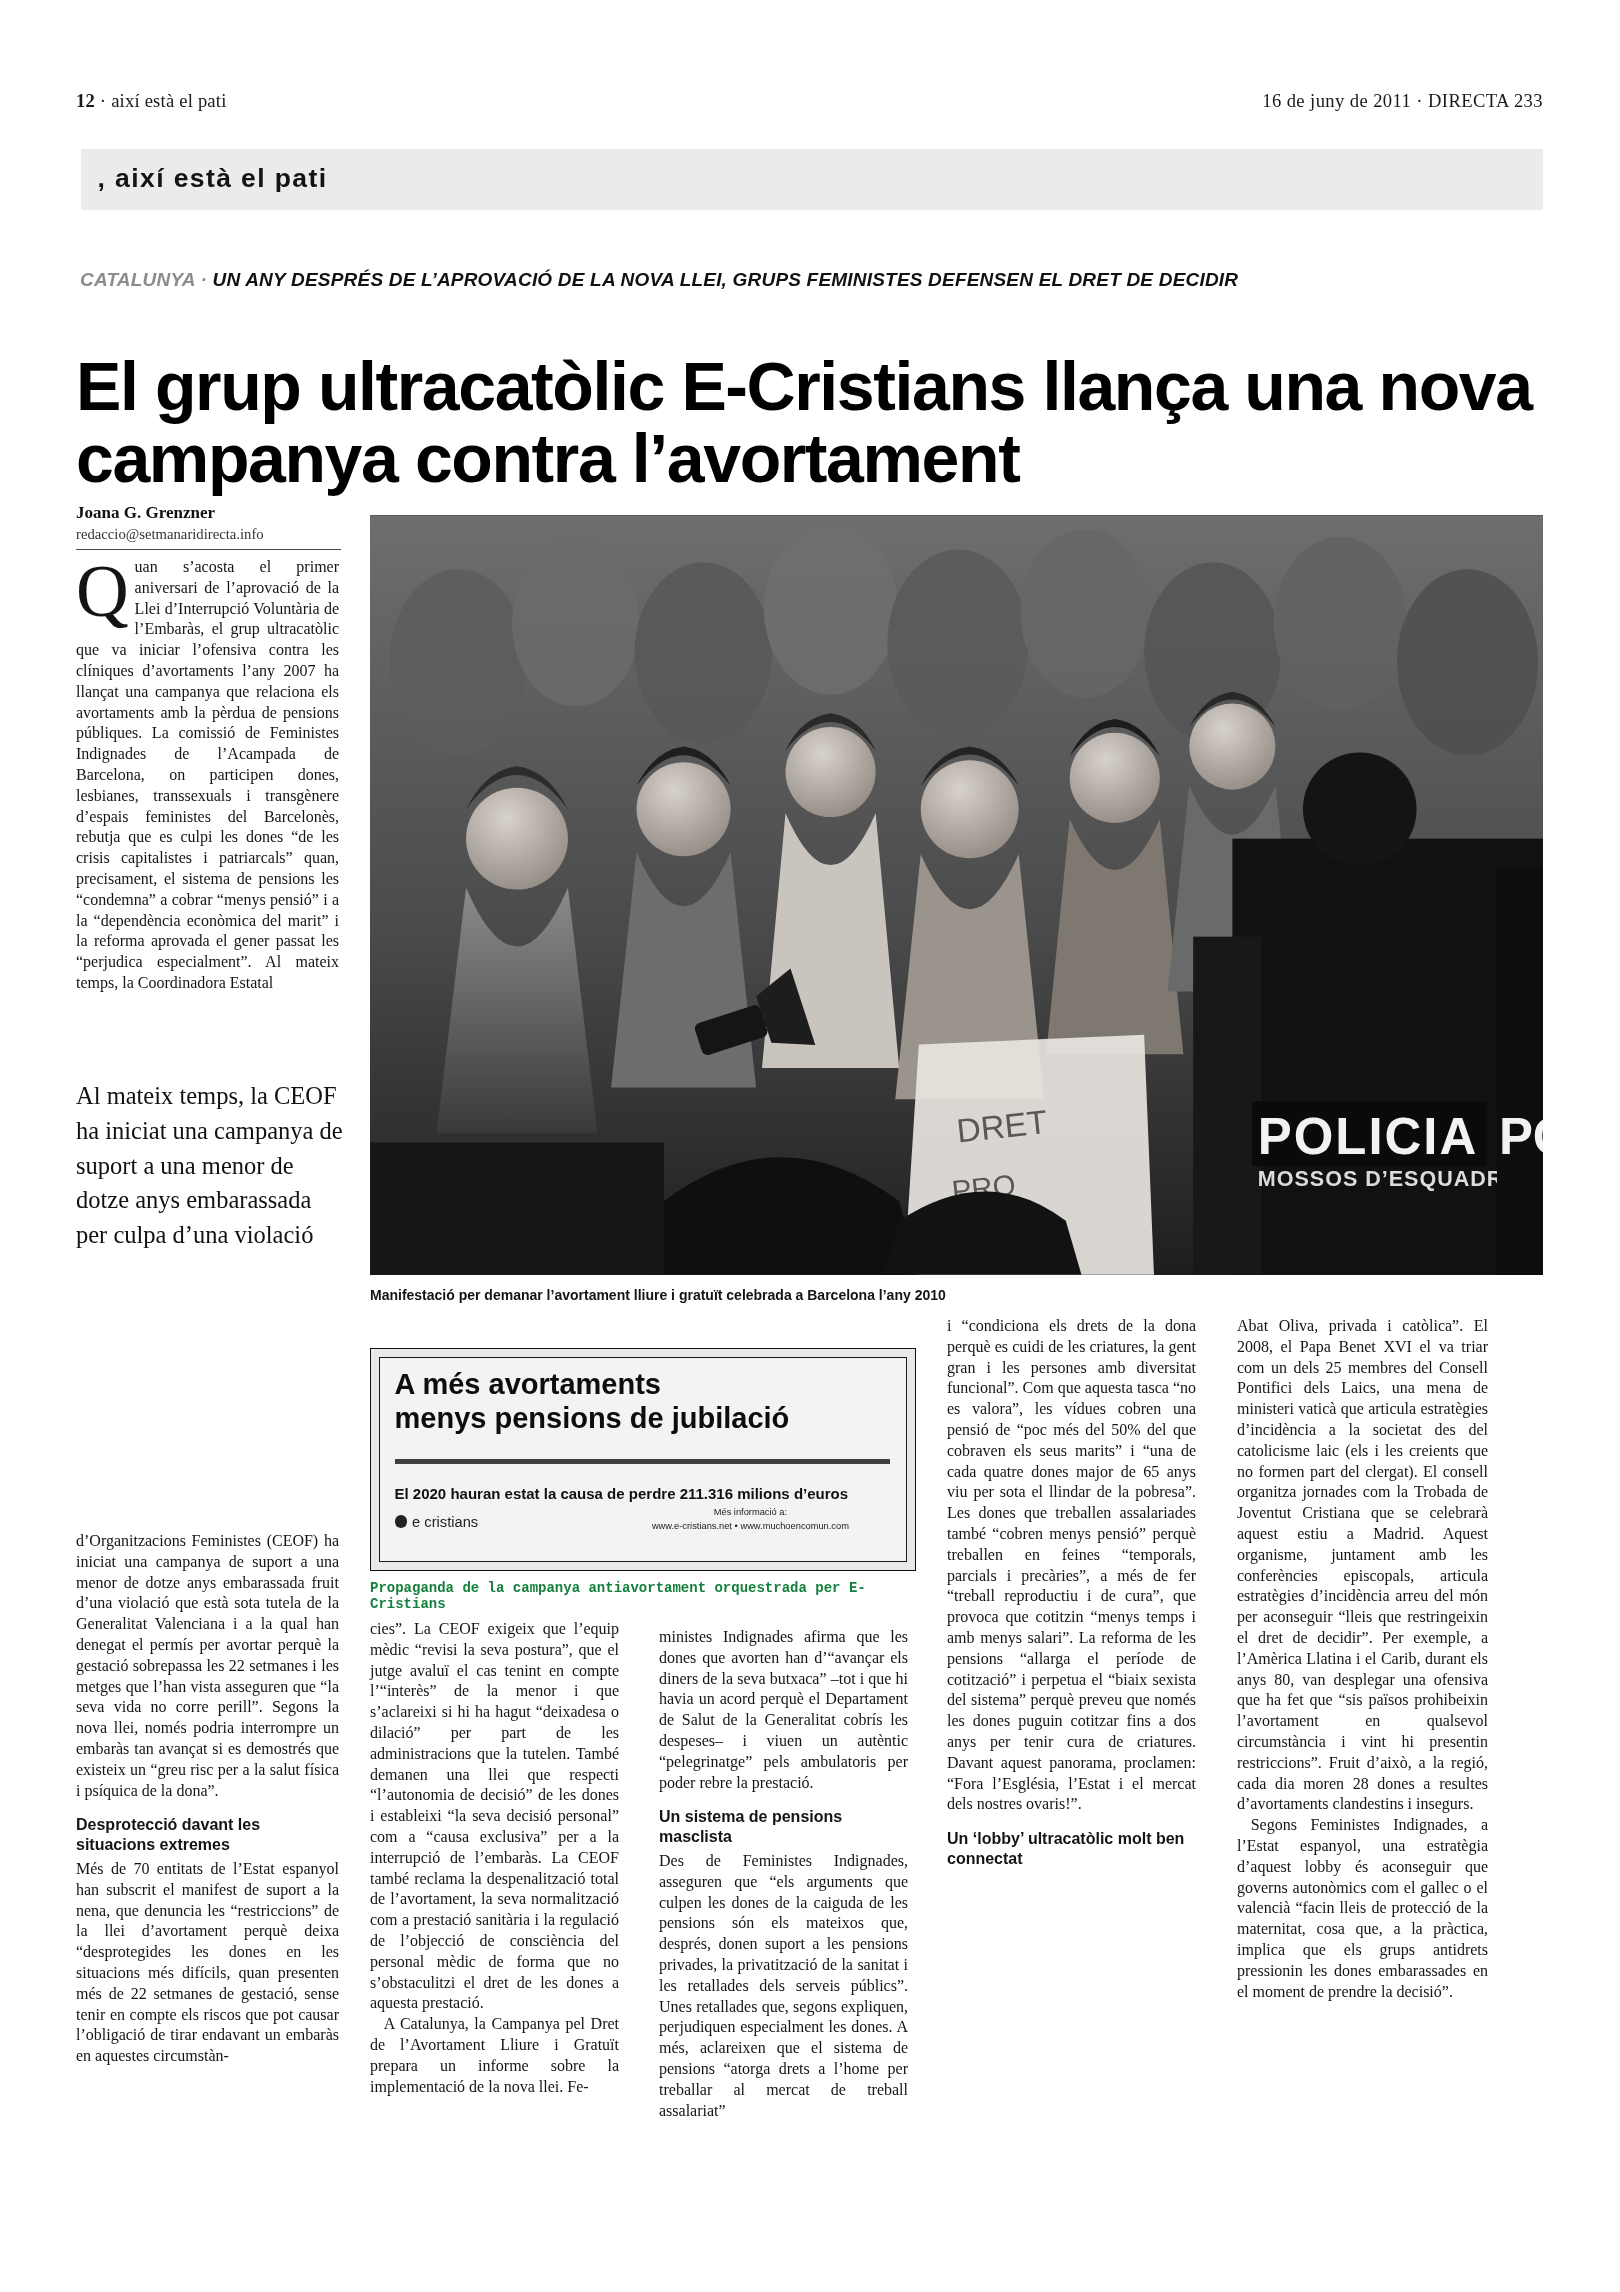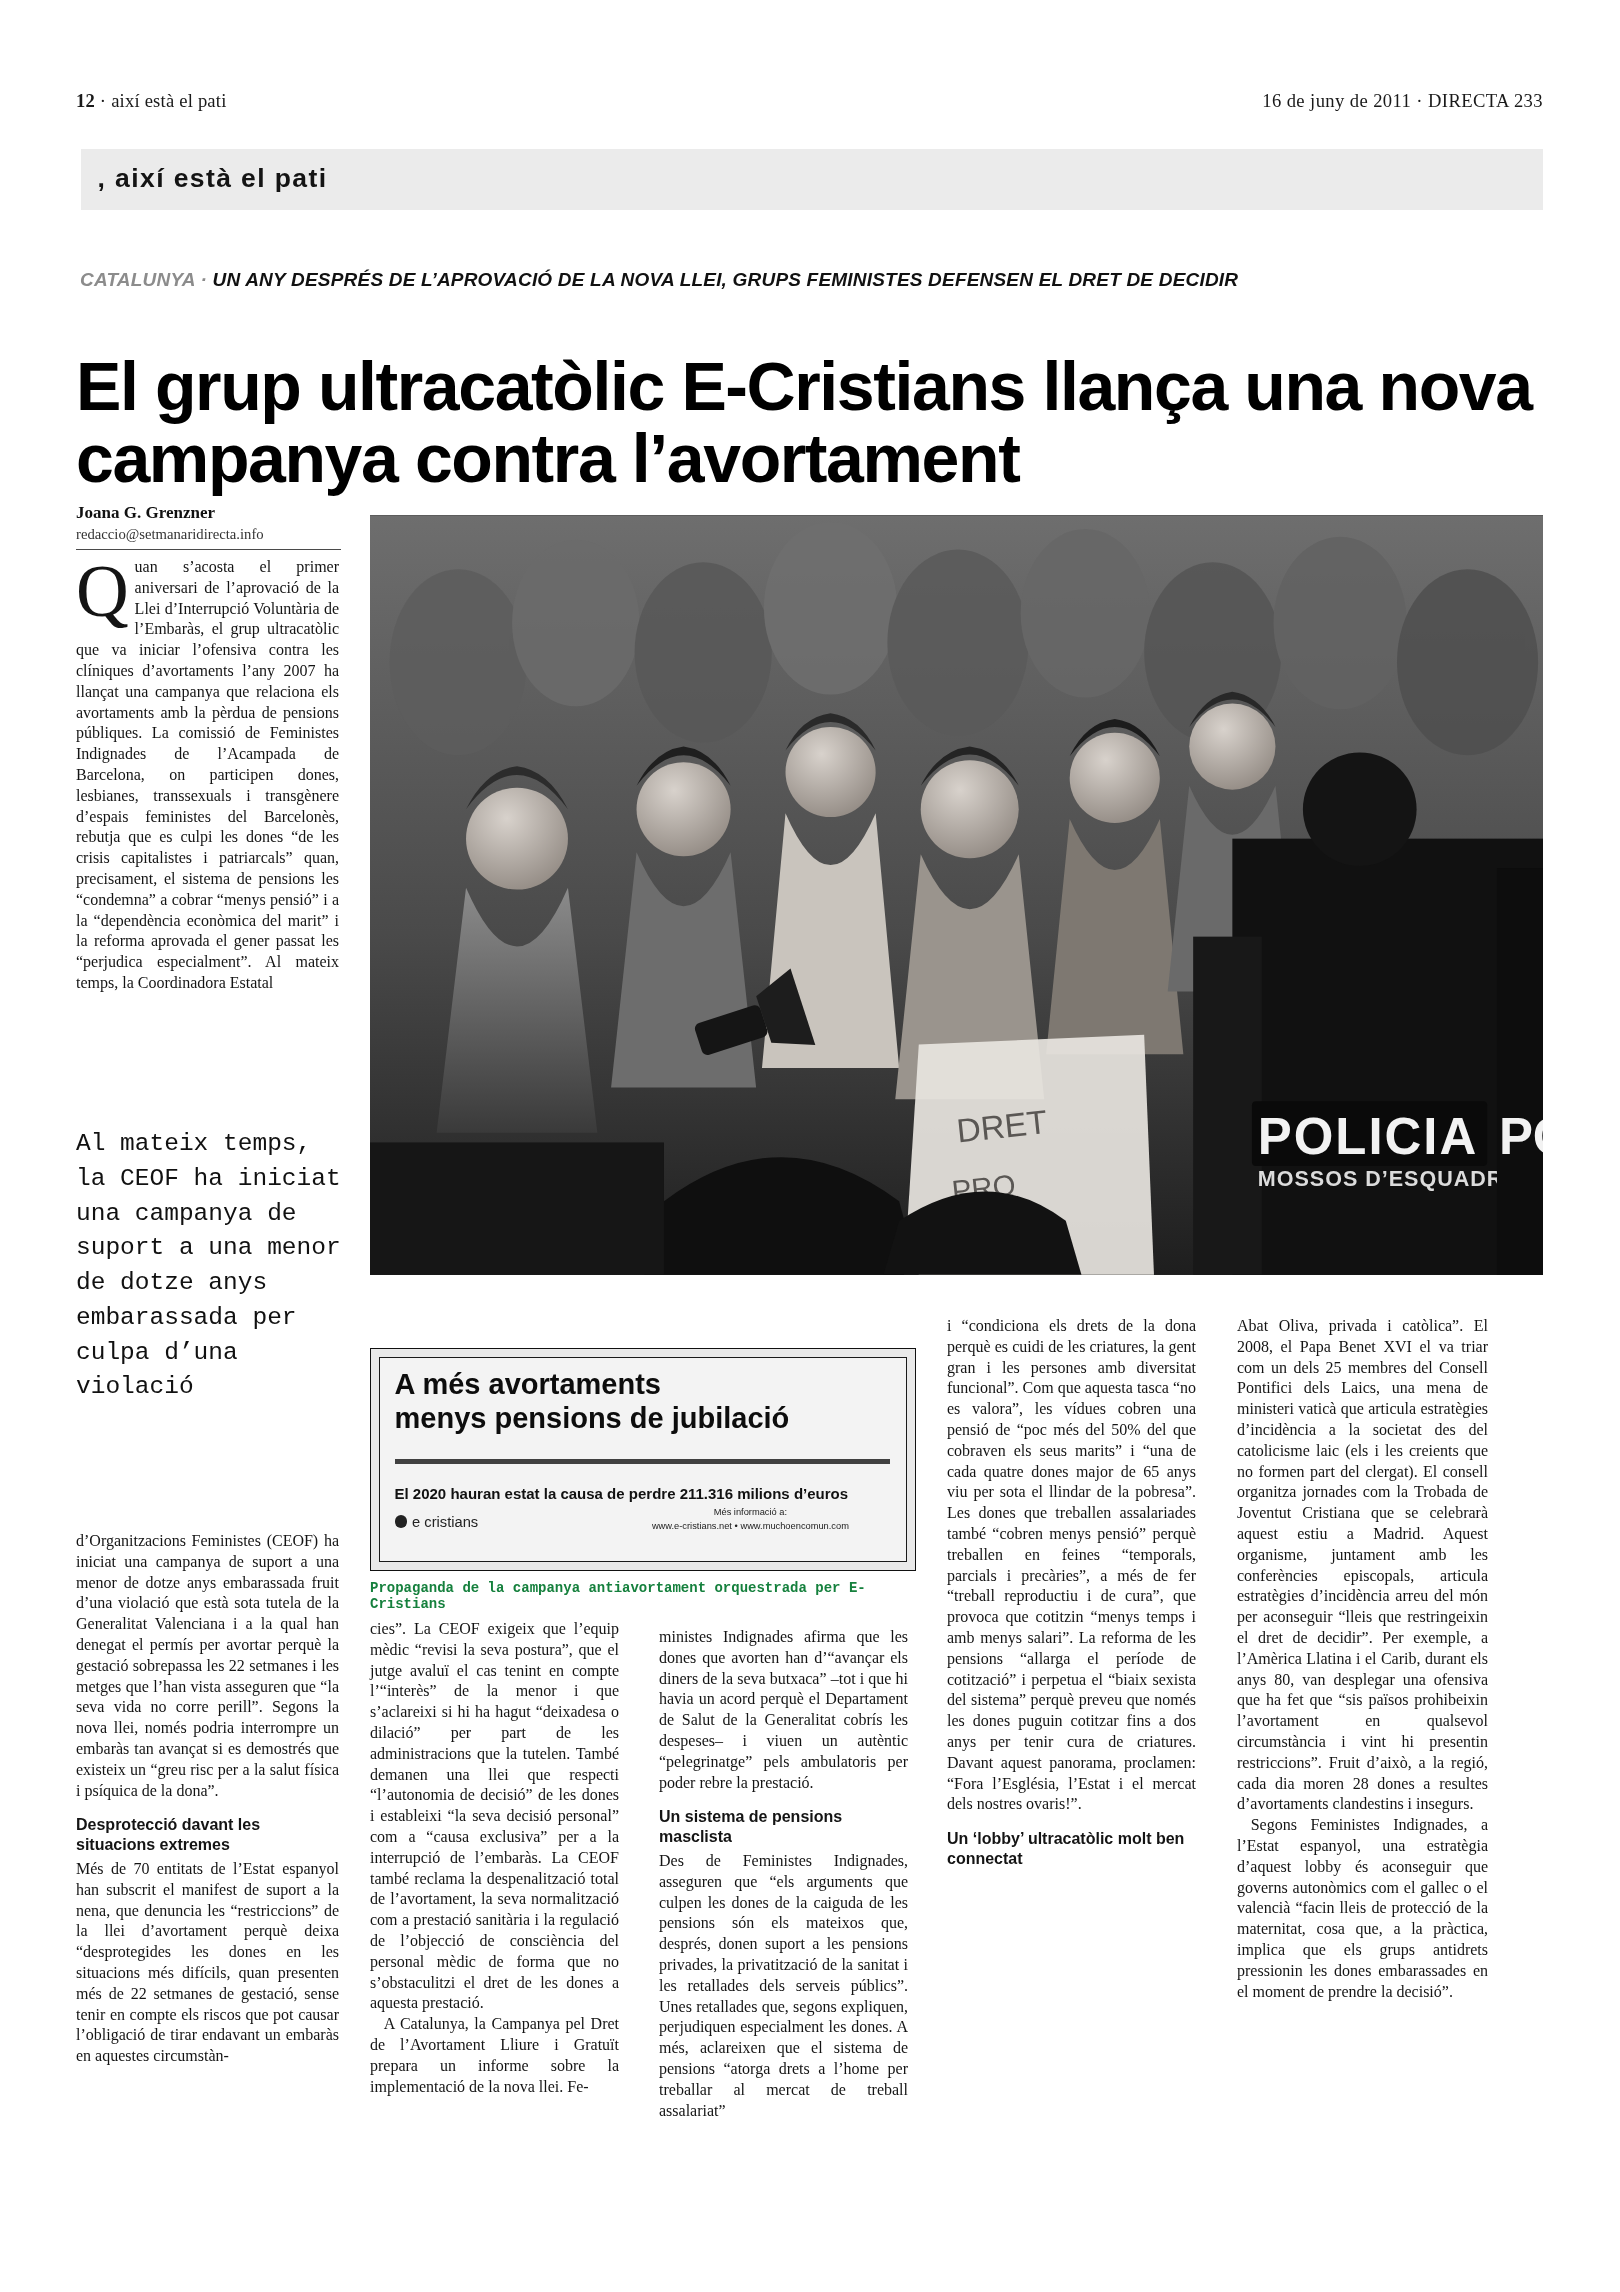--- a/index.html
+++ b/index.html
@@ -125,23 +125,23 @@
     font-family: "Liberation Serif", serif;
     font-size: 73px;
     line-height: 0.80;
     padding: 5.9px 5.9px 0 0;
     font-weight: normal;
   }
 
   
   .pullquote {
     position: absolute;
-    left: 76px; top: 1127px;
+    left: 76px; top: 1079px;
     width: 267px;
-    font-family: Liberation Mono, monospace;
+    font-family: Liberation Serif, serif;
     font-size: 24.5px;
     line-height: 1.42;
     color: #111;
   }
 
   
   .col1-cont {
     position: absolute;
     left: 76px; top: 1531px;
     width: 263px;
@@ -393,20 +393,21 @@
         <text x="906" y="684" font-family="Liberation Sans, sans-serif" font-weight="bold" font-size="22" letter-spacing="1" fill="#dcdcdc">MOSSOS D’ESQUADRA</text>
         <rect x="1150" y="360" width="47" height="415" fill="#0d0d0d"></rect>
         <text x="1152" y="652" font-family="Liberation Sans, sans-serif" font-weight="bold" font-size="52" fill="#f2f2f2">POL</text>
       </g>
 
       <path d="M300 700 q120 -90 240 0 l20 75 h-280z" fill="#0f0f0f"></path>
       <path d="M540 720 q90 -60 170 0 l16 55 h-202z" fill="#121212"></path>
       <rect x="0" y="640" width="300" height="135" fill="#161616"></rect>
     </svg>
   </div>
+  <div class="photo-caption">Manifestació per demanar l’avortament lliure i gratuït celebrada a Barcelona l’any 2010</div>
 
   <div class="ad">
     <div class="ad-inner"></div>
     <div class="ad-line1">
       <div>A més avortaments</div>
       <div>menys pensions de jubilació</div>
     </div>
     <div class="ad-sub">El 2020 hauran estat la causa de perdre 211.316 milions d’euros</div>
     <div class="ad-logo">
       <span class="dot"></span><span>e cristians</span>

